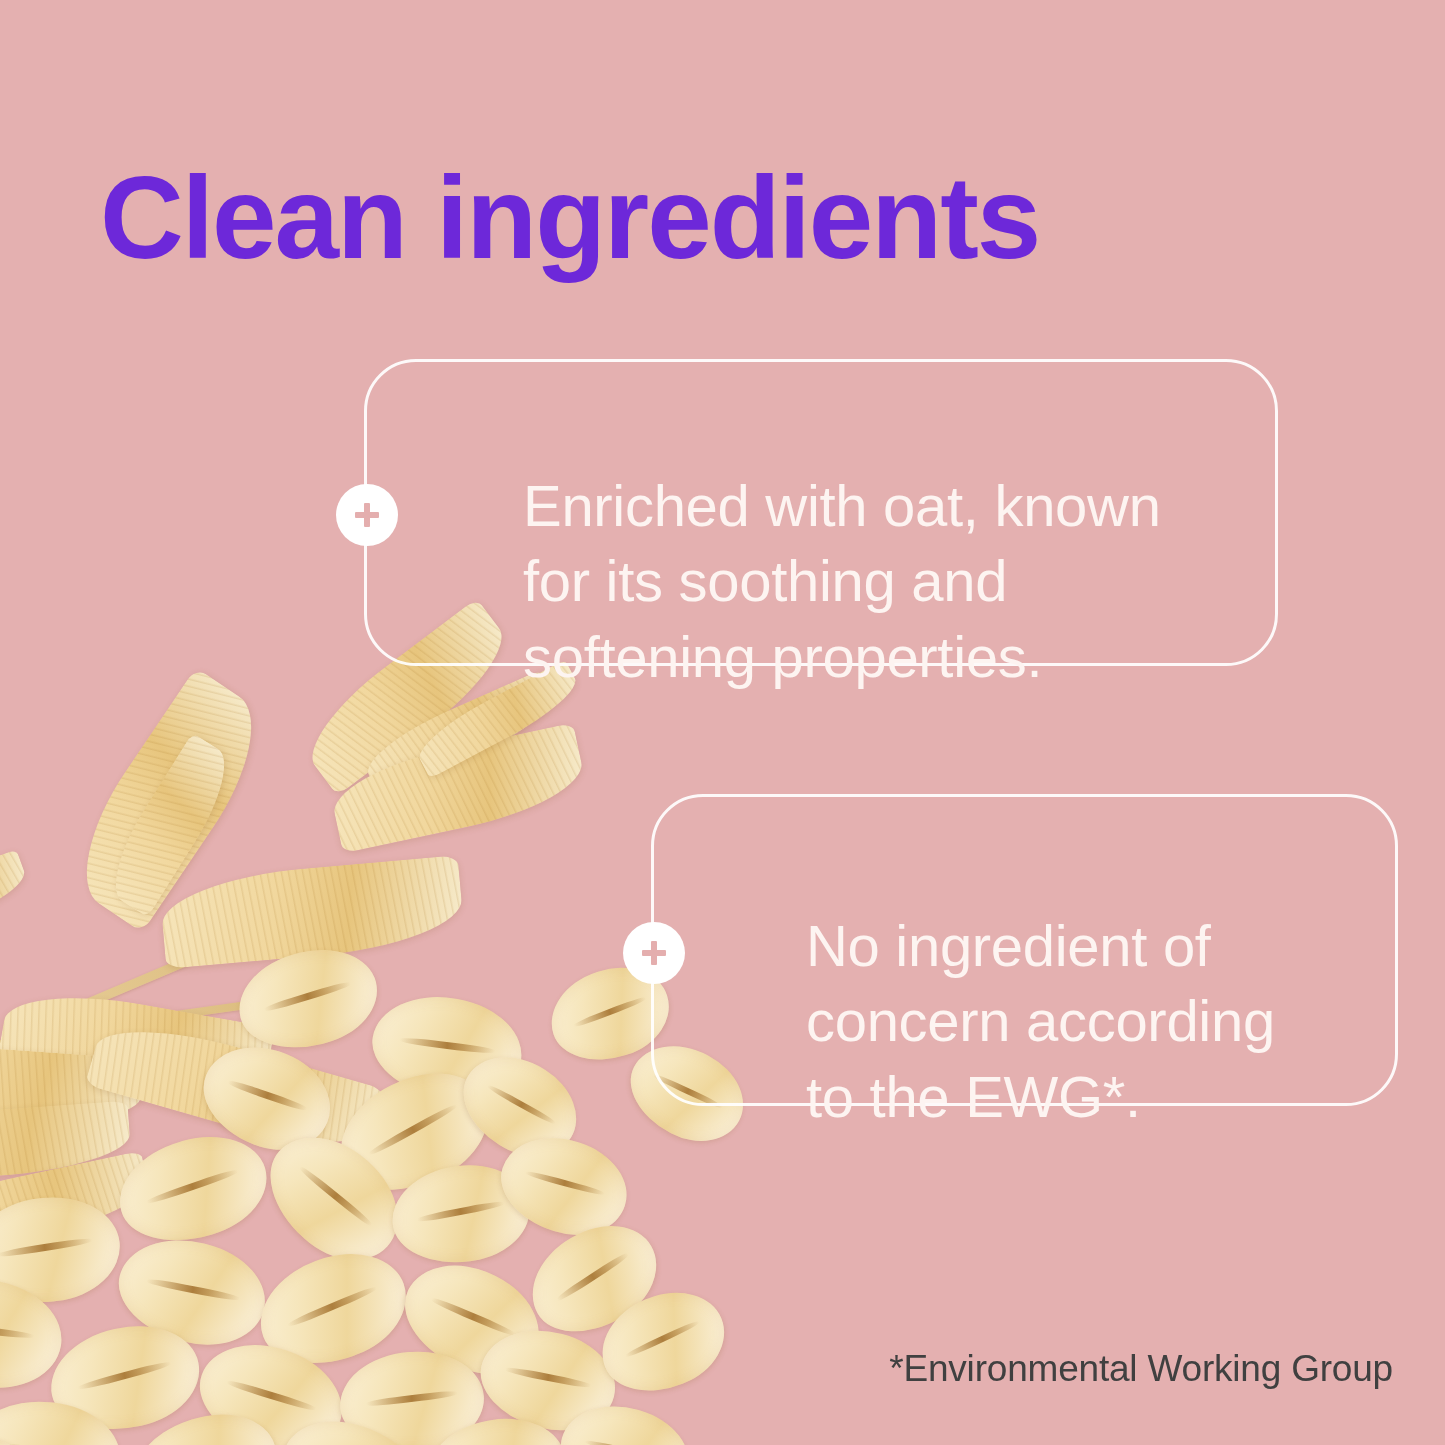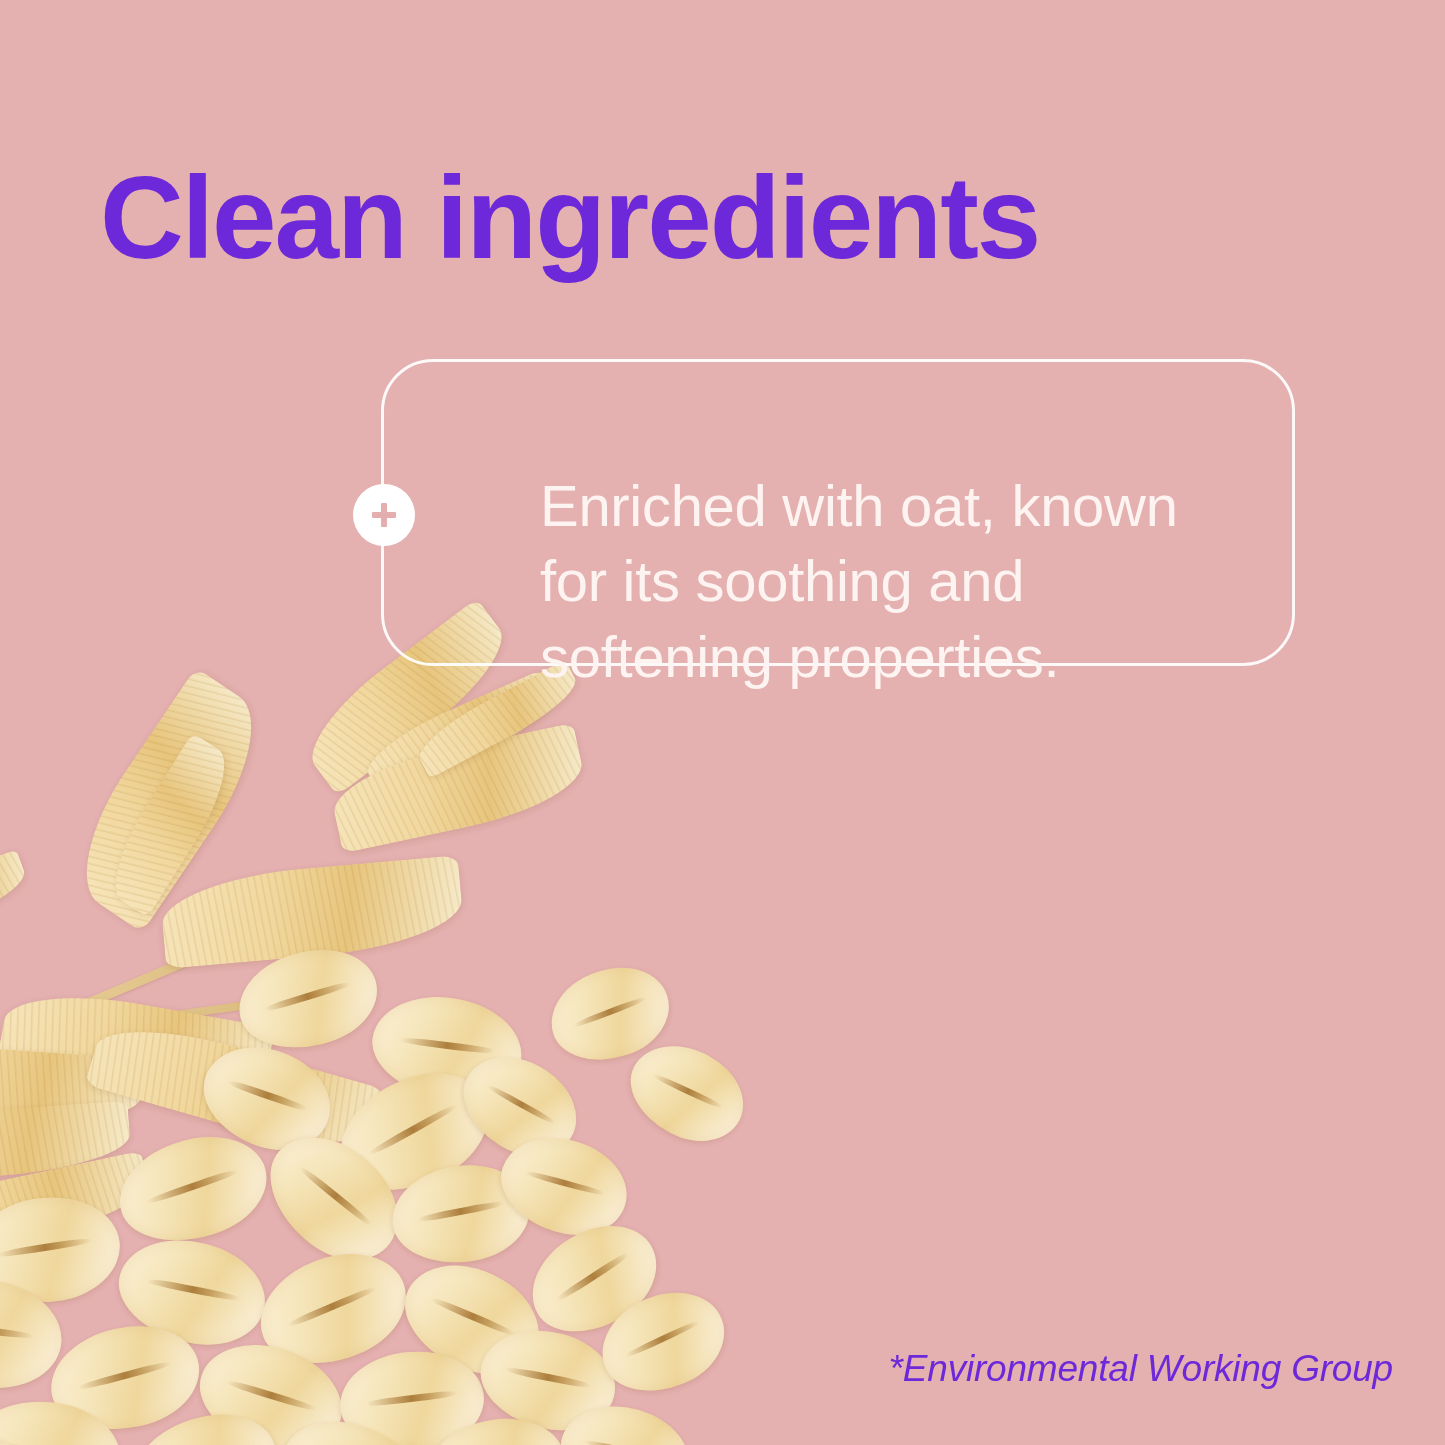--- a/index.html
+++ b/index.html
@@ -67,21 +67,21 @@
 
   
   .card{
     position:absolute;
     border:3px solid rgba(255,255,255,.92);
     border-radius:52px;
     box-sizing:border-box;
     display:flex;
     align-items:center;
   }
-  #card-oat{ left:381px; top:359px; width:914px; height:307px; }
+  #card-oat{ left:364px; top:359px; width:914px; height:307px; }
   #card-ewg{ left:651px; top:794px; width:747px; height:312px; }
 
   .plus-badge{
     position:absolute;
     width:62px;height:62px;border-radius:50%;
     background:#ffffff;
     flex:none;
   }
   .plus-badge::before,
   .plus-badge::after{
@@ -100,23 +100,22 @@
     line-height:1.30;
     letter-spacing:-0.3px;
     white-space:pre-line;
   }
   #text-oat{ position:absolute; left:156px; top:48px; }
   #text-ewg{ position:absolute; left:152px; top:53px; }
 
   
   #footnote{
     position:absolute;right:52px;top:1348px;
-    color:#6d28d9;
+    color:#404040;
     font-size:37px;
-    font-style:italic;
     font-weight:400;
     letter-spacing:-0.2px;
     white-space:nowrap;
     text-align:center;
   }
 </style>
 </head>
 <body>
 
 <div id="stage">
@@ -177,16 +176,22 @@
 
   <h1 id="headline">Clean ingredients</h1>
 
   <div class="card" id="card-oat">
     <span class="plus-badge" id="plus-oat"></span>
     <p class="card-text" id="text-oat">Enriched with oat, known
 for its soothing and
 softening properties.</p>
   </div>
 
+  <div class="card" id="card-ewg">
+    <span class="plus-badge" id="plus-ewg"></span>
+    <p class="card-text" id="text-ewg">No ingredient of
+concern according
+to the EWG*.</p>
+  </div>
 
   <div id="footnote">*Environmental Working Group</div>
 
 </div>
 
 </body></html>

